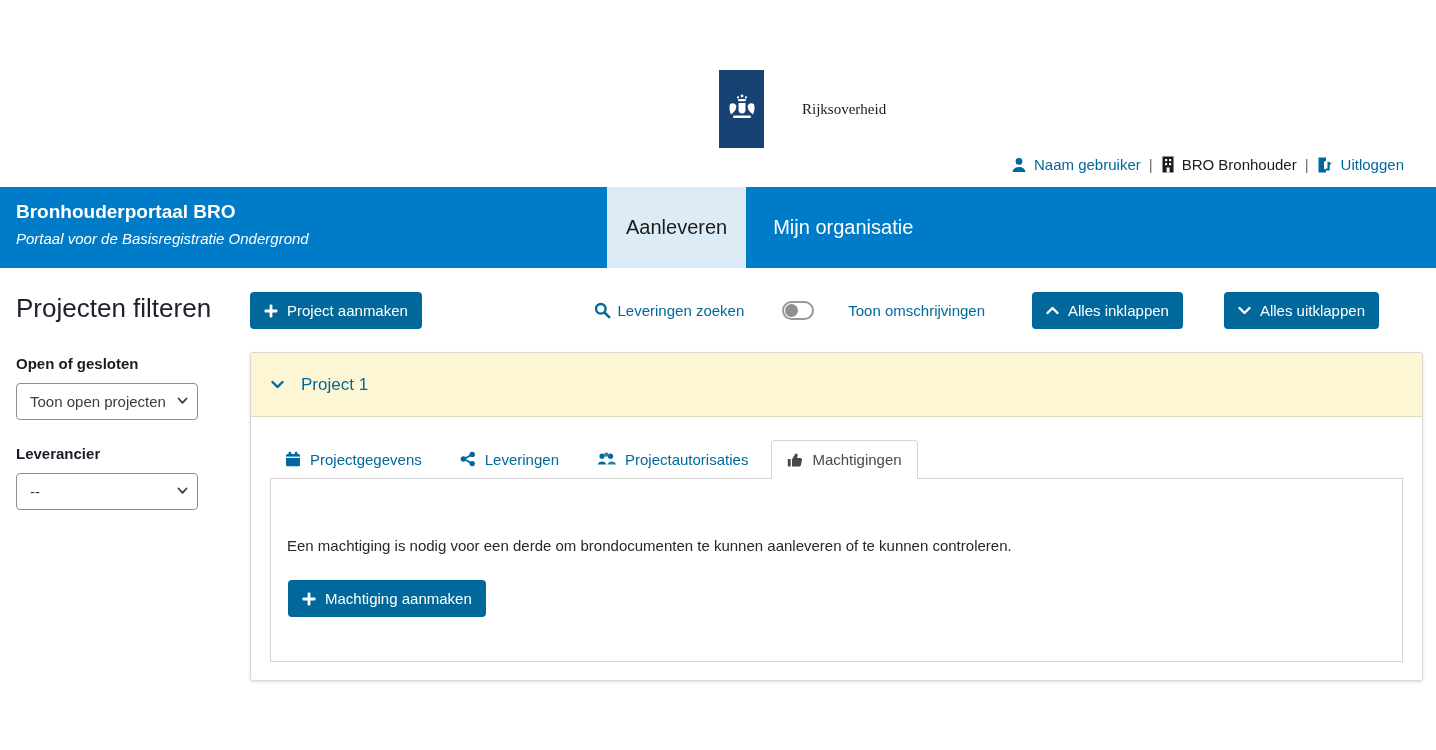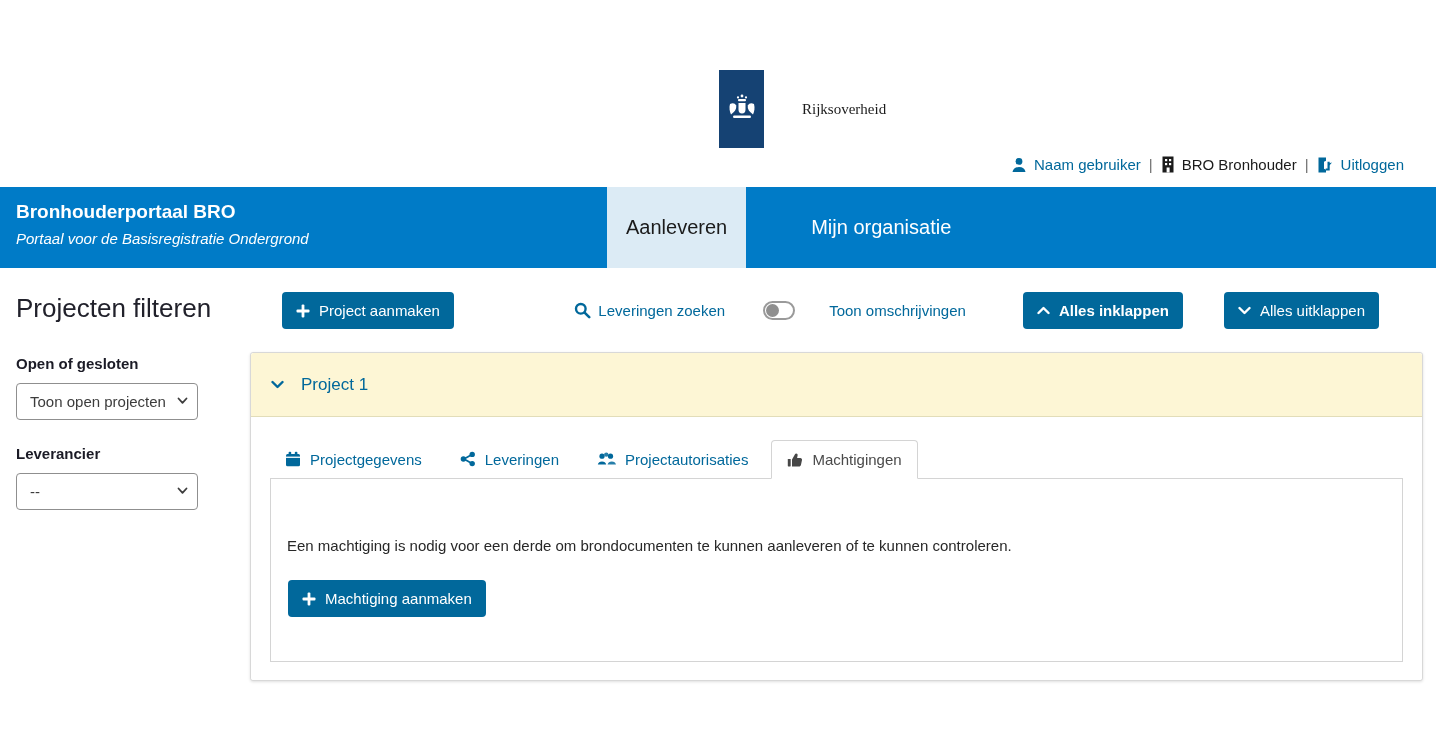--- a/index.html
+++ b/index.html
@@ -19,21 +19,21 @@
   .user-info .seg { display:flex; align-items:center; gap:7px; }
   .user-info .sep { color:#6e6e6e; margin:0 8px; }
   .org-text { color:#1b1b1b; }
   .link { color:#01689b; cursor:pointer; }
 
   
   .navbar { position:relative; height:81px; background:#007bc7; color:#fff; }
   .brand { position:absolute; left:16px; top:14px; }
   .brand-title { font-size:19px; font-weight:700; }
   .brand-sub { font-size:15px; font-style:italic; margin-top:7px; }
-  .nav-menu { position:absolute; left:607px; top:0; height:100%; display:flex;gap:38px; }
+  .nav-menu { position:absolute; left:607px; top:0; height:100%; display:flex; }
   .nav-item { display:flex; align-items:center; padding:0 19px; font-size:20px;
               cursor:pointer; white-space:nowrap; }
   .nav-item.active { background:#dcebf5; color:#1b1b1b; }
   .nav-item + .nav-item { margin-left:8px; }
 
   
   .layout { position:relative; height:482px; }
   .sidebar { position:absolute; left:0; top:0; width:248px; padding:25px 16px 0; }
   .sidebar-title { font-size:26px; font-weight:400; color:#21212b; margin-bottom:31px; }
   .filter-label { font-size:15px; font-weight:700; color:#1b1b26; margin-bottom:11px; }
@@ -41,31 +41,31 @@
   select { width:100%; height:37px; border:1px solid #8f8f8f; border-radius:4px;
            background:#fff; appearance:none; -webkit-appearance:none;
            padding:0 28px 0 13px; font-size:15px; color:#3c3c3c;
            font-family:inherit; cursor:pointer; }
   .select-chevron { position:absolute; right:10px; top:14px; pointer-events:none; }
 
   .content { position:absolute; left:248px; right:0; top:0; }
   .toolbar { position:relative; height:84px; }
   .btn-primary { display:inline-flex; align-items:center; gap:9px; background:#01689b;
                  color:#fff; border:none; border-radius:4px; font-size:15px;
-                 padding:0 14px; height:37px; font-family:inherit; cursor:pointer;margin-left:32px; }
+                 padding:0 14px; height:37px; font-family:inherit; cursor:pointer; }
   .create-project { position:absolute; left:2px; top:24px; }
   .toolbar-right { position:absolute; right:57px; top:24px; display:flex; align-items:center;gap:25px; }
   .search-link { display:flex; align-items:center; gap:7px; font-size:15px;
                  color:#01689b; cursor:pointer; }
   .toggle { width:32px; height:19px; border:2px solid #9a9a9a; border-radius:10px;
             margin-left:13px; position:relative; background:#fff; cursor:pointer; flex:none; }
   .toggle-knob { width:13px; height:13px; background:#8f8f8f; border-radius:50%;
                  position:absolute; left:1px; top:1px; }
   .toggle-label { color:#01689b; font-size:15px; margin-left:9px; cursor:pointer; }
-  .collapse-btn { margin-left:32px;font-weight:bold; }
+  .collapse-btn { margin-left:22px; }
   .expand-btn { margin-left:16px; }
 
   
   .panel { margin:0 13px 0 2px; border:1px solid #d8d8d8; border-radius:3px;
            box-shadow:0 1px 3px rgba(0,0,0,0.13); background:#fff; }
   .panel-header { height:64px; background:#fdf6d5; border-bottom:1px solid #e2ddb9;
                   display:flex; align-items:center; padding-left:20px; cursor:pointer;
                   border-radius:3px 3px 0 0; }
   .panel-title { color:#01689b; font-size:17px; margin-left:17px; }
   .panel-body { background:#fff; padding:23px 19px 18px; border-radius:0 0 3px 3px; }

